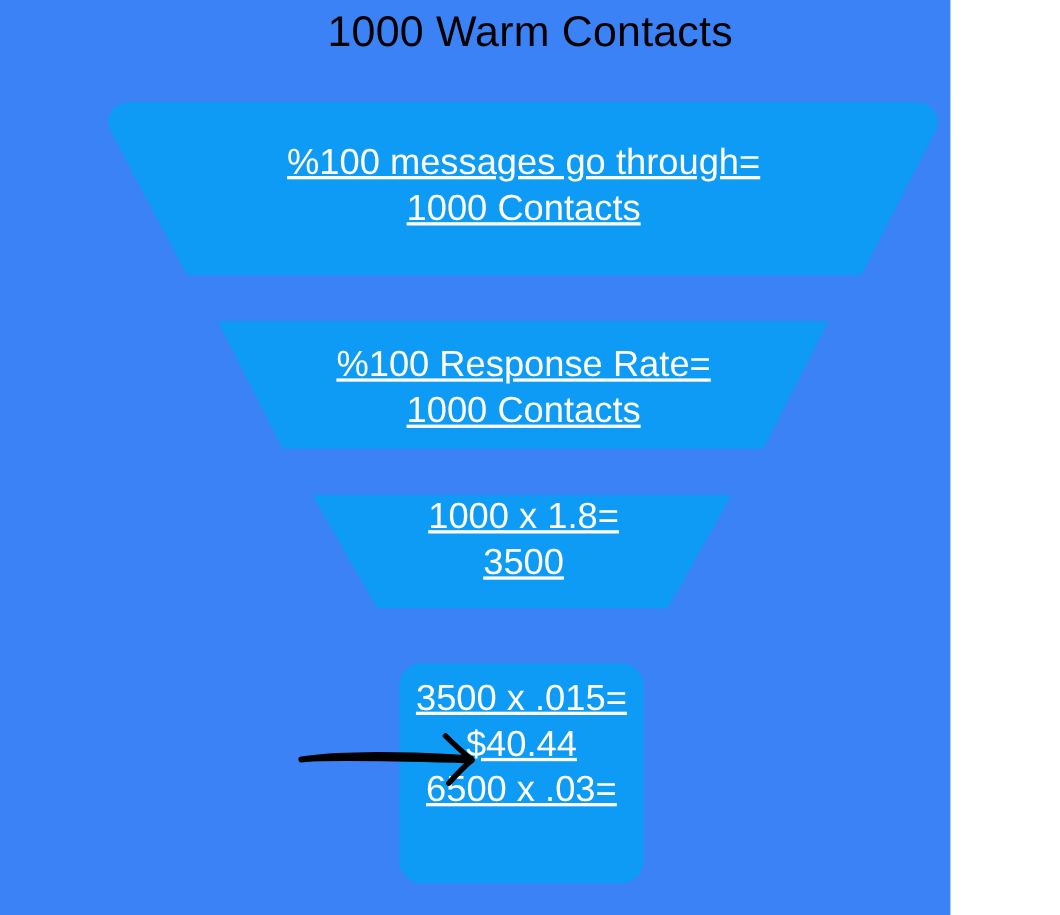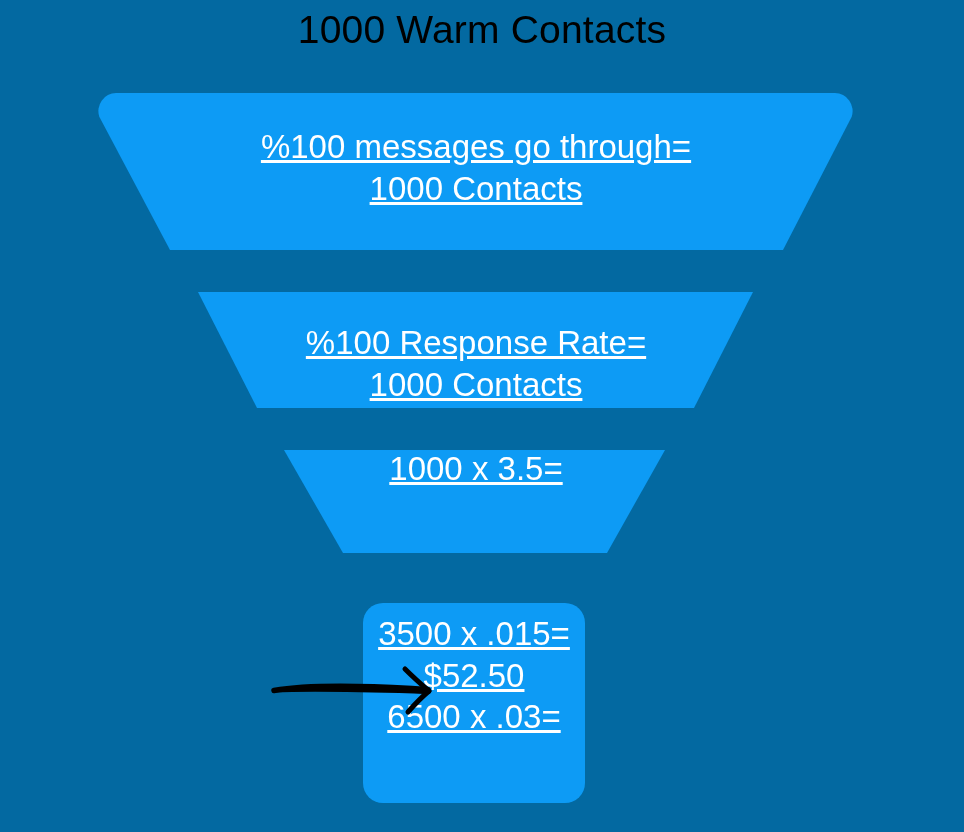--- a/index.html
+++ b/index.html
@@ -7,23 +7,23 @@
     margin: 0;
     padding: 0;
     background: #ffffff;
   }
   body {
     font-family: "Liberation Sans", sans-serif;
     -webkit-font-smoothing: antialiased;
   }
   #canvas {
     position: relative;
-    width: 964px;
+    width: 864px;
     height: 832px;
-    background: #0369a1;
+    background: #3b82f6;
     overflow: hidden;
   }
 
   
   .chart-title {
     position: absolute;
     left: 0;
     top: 6px;
     width: 964px;
     text-align: center;
@@ -58,21 +58,21 @@
   .seg-text .line { display: block; }
 
   .seg1-text {
     left: 176px;
     top: 126px;
     width: 600px;
     font-size: 33px;
   }
   .seg2-text {
     left: 176px;
-    top: 322px;
+    top: 310px;
     width: 600px;
     font-size: 33px;
   }
   .seg3-text {
     left: 256px;
     top: 448px;
     width: 440px;
     font-size: 33px;
   }
   .seg4-text {
@@ -138,26 +138,27 @@
     <span class="line">%100 messages go through=</span>
     <span class="line">1000 Contacts</span>
   </div>
 
   <div class="seg-text seg2-text">
     <span class="line">%100 Response Rate=</span>
     <span class="line">1000 Contacts</span>
   </div>
 
   <div class="seg-text seg3-text">
-    <span class="line">1000 x 3.5=</span>
+    <span class="line">1000 x 1.8=</span>
+    <span class="line">3500</span>
   </div>
 
   <div class="seg-text seg4-text">
     <span class="line">3500 x .015=</span>
-    <span class="line">$52.50</span>
+    <span class="line">$40.44</span>
     <span class="line">6500 x .03=</span>
   </div>
 
 
   <svg class="annotation-arrow" viewBox="0 0 190 70" width="190" height="70">
     <path d="M 12 40.5
              C 40 35.5, 96 35.5, 150 38.5
              C 156 38.8, 160 39.2, 166 39.8" stroke="#000000" stroke-width="5.5" fill="none" stroke-linecap="round"></path>
     <path d="M 12 40.5
              C 44 39.0, 100 40.0, 152 41.5

